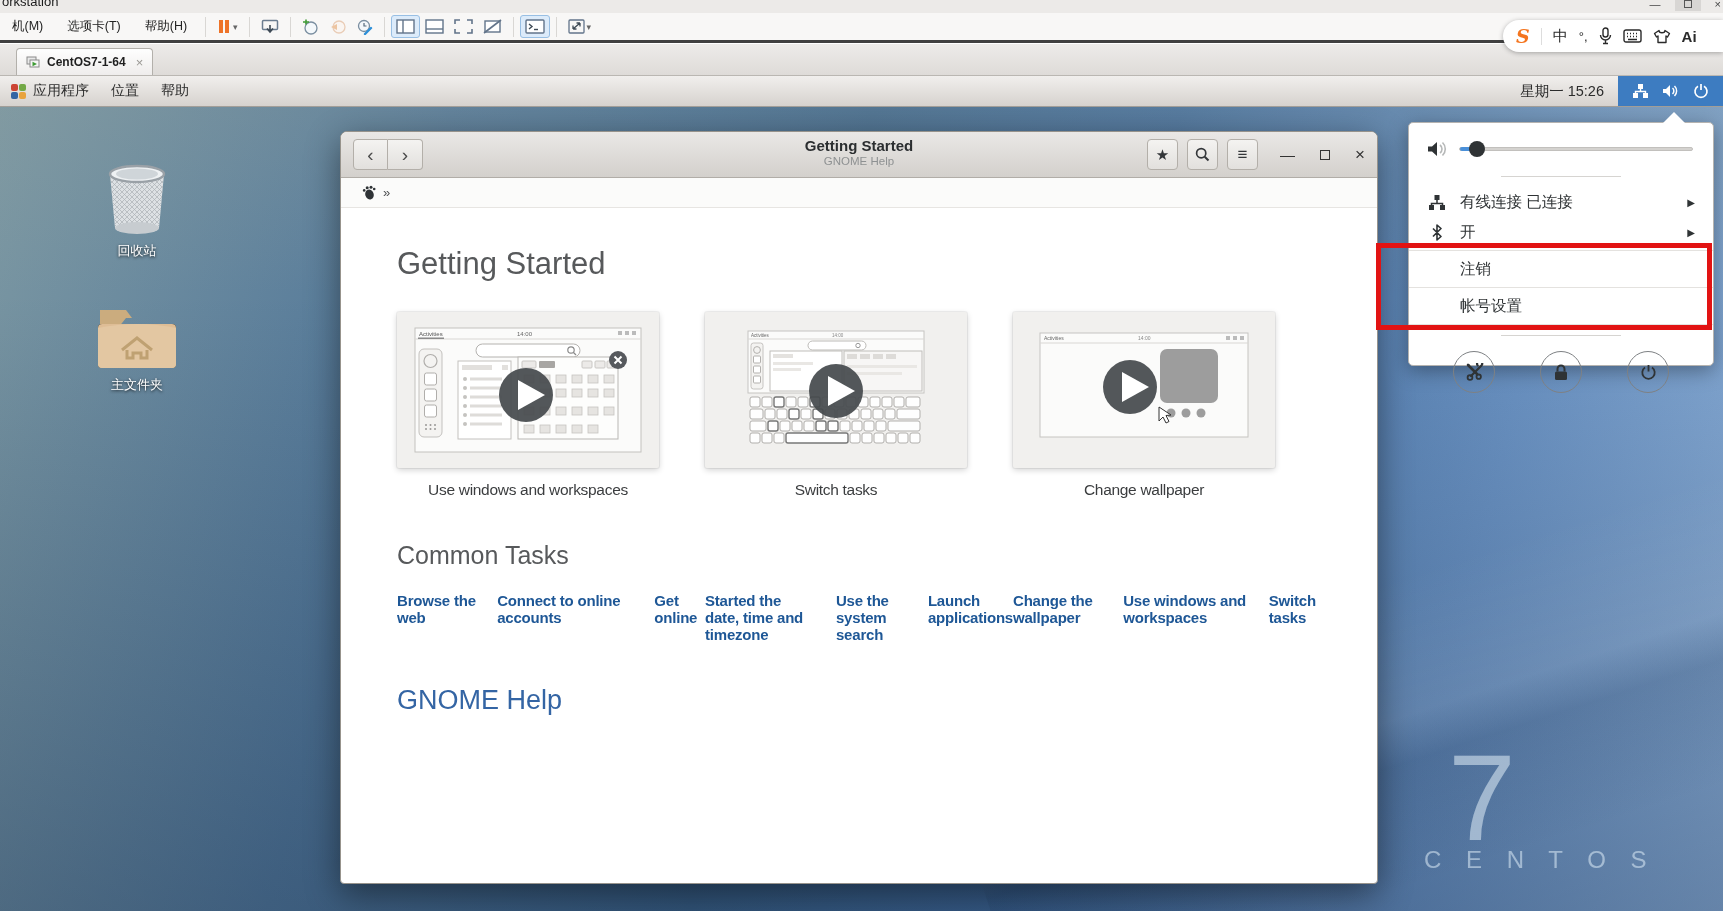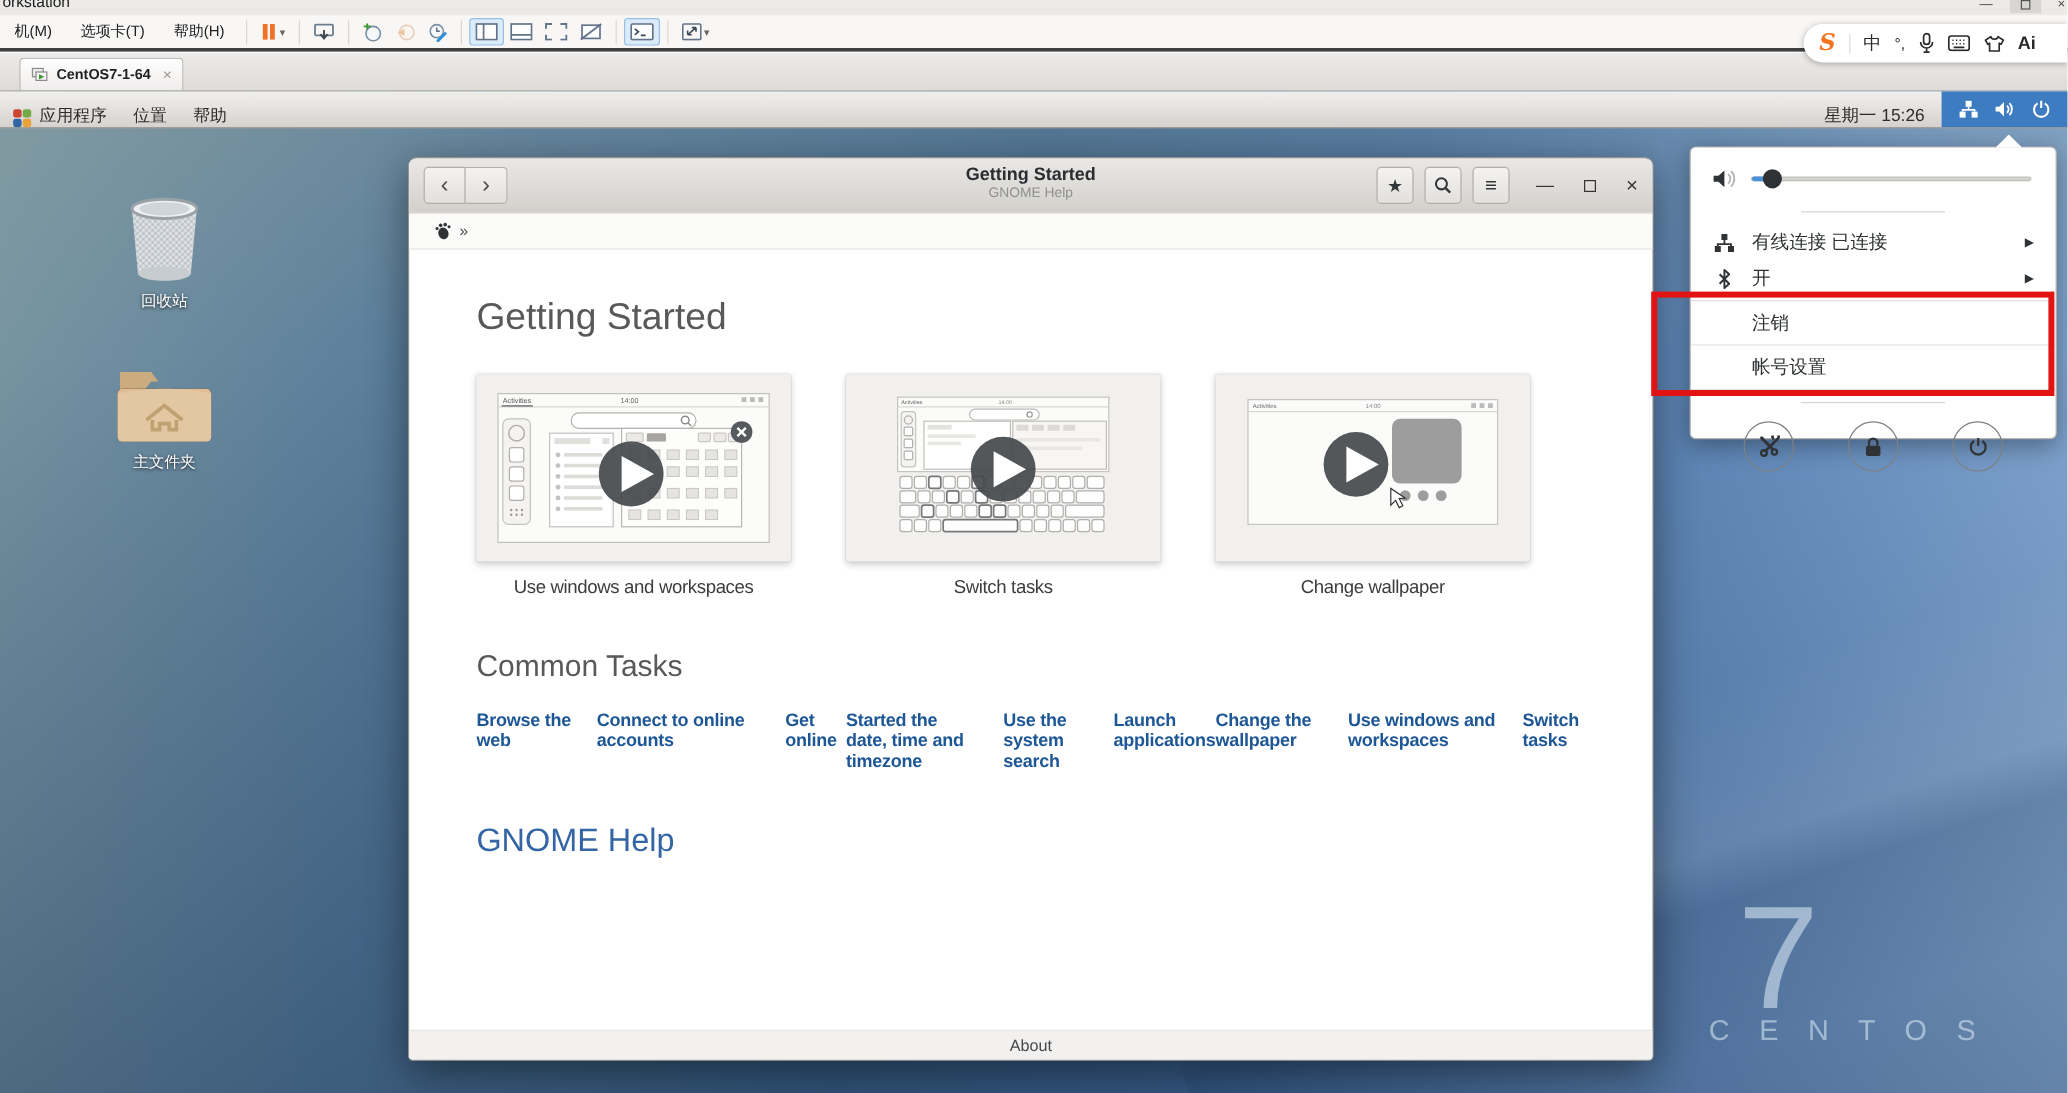--- a/index.html
+++ b/index.html
@@ -37,24 +37,24 @@
     background:
       linear-gradient(to bottom, rgba(150,165,160,.28) 0%, rgba(40,60,90,0) 26%, rgba(10,30,60,.30) 100%),
       linear-gradient(103deg, #7b97a2 0%, #54799a 24%, #40688f 46%, #456f9f 62%, #6b93c3 83%, #8db0d8 100%);
   }
   .streak { position:absolute; left:55%; top:55%; width:1200px; height:300px; transform:rotate(-18deg);
             background:linear-gradient(to bottom, rgba(255,255,255,0) 0%, rgba(255,255,255,.07) 45%, rgba(20,40,70,.12) 60%, rgba(255,255,255,0) 100%); }
 
   
   .gnome-bar { position:absolute; left:0; top:0; width:100%; height:31px; background:linear-gradient(#f1efed,#d6d2ce);
                border-bottom:1px solid #a29e98; display:flex; align-items:center; font-size:14px; color:#2c2c2c; z-index:40; }
-  .gb-item { padding:0 11px; height:100%; display:flex; align-items:flex-end; gap:7px; }
+  .gb-item { padding:0 11px; height:100%; display:flex; align-items:center; gap:7px; }
   .dots4 { width:15px; height:15px; display:grid; grid-template-columns:7px 7px; grid-template-rows:7px 7px; gap:1px; }
   .dots4 span { border-radius:2px; }
-  .gb-right { margin-left:auto; display:flex; align-items:flex-end; height:100%; }
+  .gb-right { margin-left:auto; display:flex; align-items:center; height:100%; }
   .gb-clock { margin-right:14px; font-size:14.5px; color:#2c2c2c; }
   .sys-area { height:100%; background:#3d7cc1; display:flex; align-items:center; gap:13px; padding:0 14px; }
 
   
   .dicon { position:absolute; width:130px; text-align:center; z-index:5; }
   .dicon .lbl { margin-top:4px; color:#fff; font-size:13px; text-shadow:0 1px 3px rgba(0,0,0,.9); }
   
   .wm7 { position:absolute; left:1448px; top:652px; font-size:122px; font-weight:200; color:rgba(225,238,248,.55); z-index:2; font-family:"Liberation Sans",sans-serif; }
   .wmtxt { position:absolute; left:1424px; top:770px; font-size:24px; letter-spacing:9px; color:rgba(222,236,248,.55); z-index:2; }
 
@@ -571,21 +571,20 @@
         <div class="linkcol">
           <span class="tlink">Change the wallpaper</span>
           <span class="tlink">Use windows and workspaces</span>
           <span class="tlink">Switch tasks</span>
         </div>
       </div>
 
       <div class="biglink">GNOME Help</div>
     </div>
 
-    <div class="hw-about">About</div>
   </div>
 
   <div class="popup">
     <div class="arrow"></div>
 
     <div class="vol-row">
       <svg width="21" height="18" viewBox="0 0 21 18">
           <path d="M1 6.5 h4 l5 -4.5 v14 l-5 -4.5 h-4 Z" fill="#2f3335"></path>
           <path d="M13 5 a5 5 0 0 1 0 8 M15.5 2.5 a9 9 0 0 1 0 13" stroke="#2f3335" stroke-width="1.6" fill="none" opacity="0.35"></path>
         </svg>

